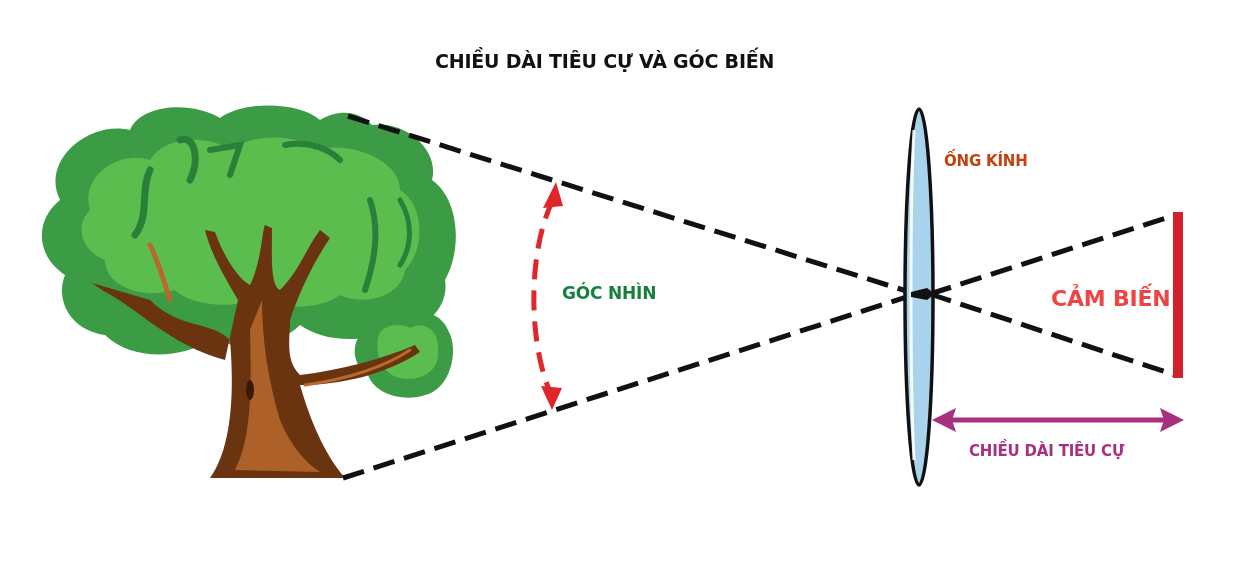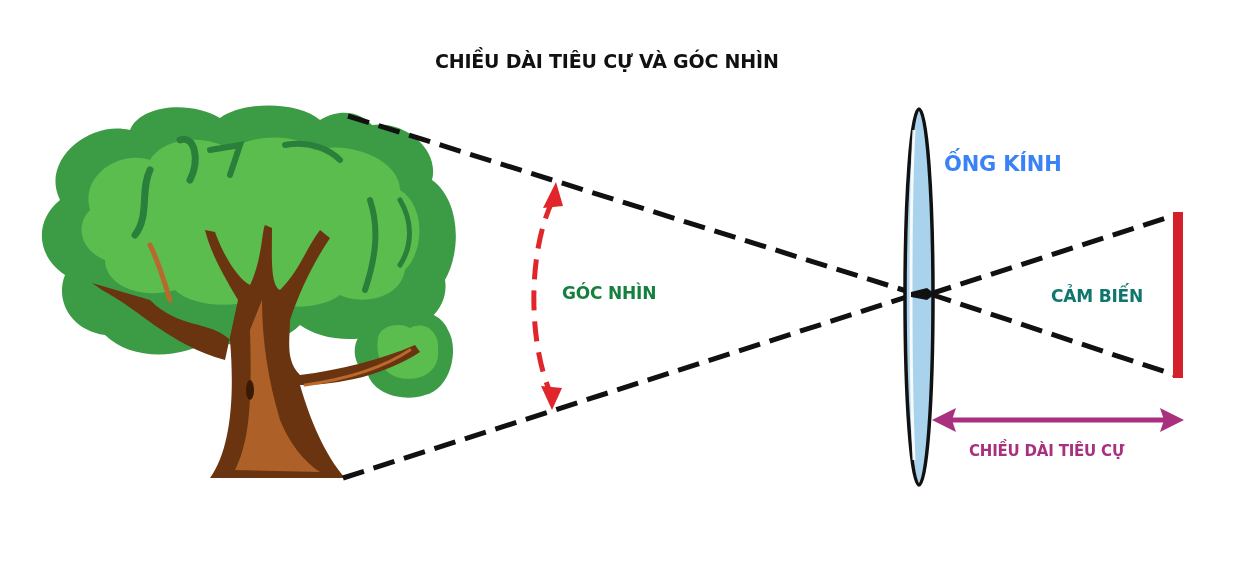--- a/index.html
+++ b/index.html
@@ -1,23 +1,23 @@
 <!DOCTYPE html>
 <html><head>
   <meta charset="utf-8">
   <style>
     html, body { margin: 0; padding: 0; background: #ffffff; }
     body { width: 1235px; height: 569px; position: relative; overflow: hidden;
            font-family: "DejaVu Sans", "Liberation Sans", sans-serif; }
     .diagram { position: absolute; left: 0; top: 0; width: 1235px; height: 569px; }
     .label { position: absolute; font-weight: bold; white-space: nowrap; letter-spacing: -0.2px; }
     .title { left: 435px; top: 50px; font-size: 19px; color: #111111; }
-    .lens-label { left: 944px; top: 152px; font-size: 21px; color: #3b82f6; }
+    .lens-label { left: 944px; top: 152px; font-size: 15px; color: #c2410c; }
     .angle-label { left: 562px; top: 283px; font-size: 17px; color: #15803d; }
-    .sensor-label { left: 1051px; top: 286px; font-size: 17px; color: #0f766e; }
+    .sensor-label { left: 1051px; top: 286px; font-size: 22px; color: #ef4444; }
     .focal-label { left: 969px; top: 442px; font-size: 15px; color: #a8307f; }
   </style>
 </head>
 <body>
 
 <div class="diagram">
   <svg width="1235" height="569" viewBox="0 0 1235 569">
 
     <g>
 
@@ -61,18 +61,18 @@
 
     <rect x="1173" y="212" width="10" height="166" fill="#d4202a"></rect>
 
     <g>
       <line x1="945" y1="420" x2="1168" y2="420" stroke="#a8307f" stroke-width="5"></line>
       <polygon points="932,420 956,408 952,420 956,432" fill="#a8307f"></polygon>
       <polygon points="1184,420 1160,408 1164,420 1160,432" fill="#a8307f"></polygon>
     </g>
   </svg>
 
-  <div class="label title">CHIỀU DÀI TIÊU CỰ VÀ GÓC NHÌN</div>
+  <div class="label title">CHIỀU DÀI TIÊU CỰ VÀ GÓC BIẾN</div>
   <div class="label lens-label">ỐNG KÍNH</div>
   <div class="label angle-label">GÓC NHÌN</div>
   <div class="label sensor-label">CẢM BIẾN</div>
   <div class="label focal-label">CHIỀU DÀI TIÊU CỰ</div>
 </div>
 
 </body></html>

